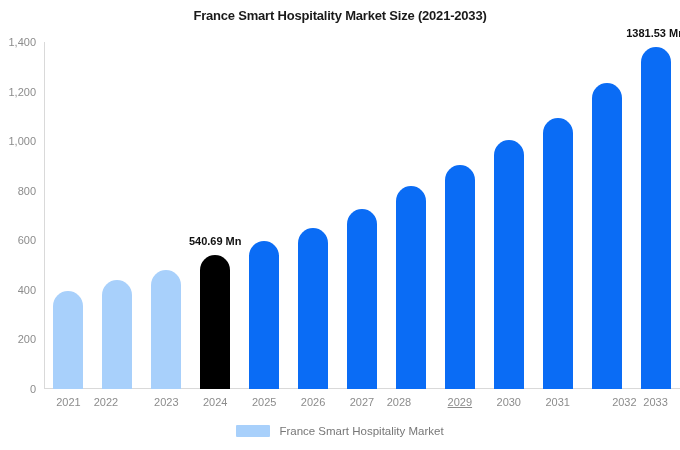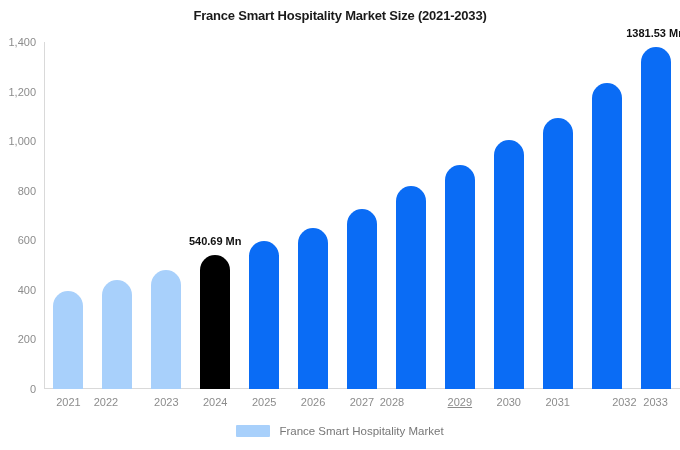--- a/index.html
+++ b/index.html
@@ -138,21 +138,21 @@
     </div>
 
   <div class="xlabels" id="xlabels-layer">
       <div class="xlabel" style="left: -5.53846px; width: 60px;">2021</div>
       <div class="xlabel" style="left: 32px; width: 60px;">2022</div>
       <div class="xlabel" style="left: 92.3077px; width: 60px;">2023</div>
       <div class="xlabel" style="left: 141.231px; width: 60px;">2024</div>
       <div class="xlabel" style="left: 190.154px; width: 60px;">2025</div>
       <div class="xlabel" style="left: 239.077px; width: 60px;">2026</div>
       <div class="xlabel" style="left: 288px; width: 60px;">2027</div>
-      <div class="xlabel" style="left: 318px; width: 60px;">2028</div>
+      <div class="xlabel" style="left: 325px; width: 60px;">2028</div>
       <div class="xlabel" style="left: 385.846px; width: 60px; text-decoration: underline;">2029</div>
       <div class="xlabel" style="left: 434.769px; width: 60px;">2030</div>
       <div class="xlabel" style="left: 483.692px; width: 60px;">2031</div>
       <div class="xlabel" style="left: 532.615px; width: 60px; text-align: right;">2032</div>
       <div class="xlabel" style="left: 581.538px; width: 60px;">2033</div>
     </div>
 
   <div class="legend">
     <span class="legend-swatch" id="legend-swatch-0" style="background: rgb(168, 208, 251);"></span>
     <span class="legend-text">France Smart Hospitality Market</span>

